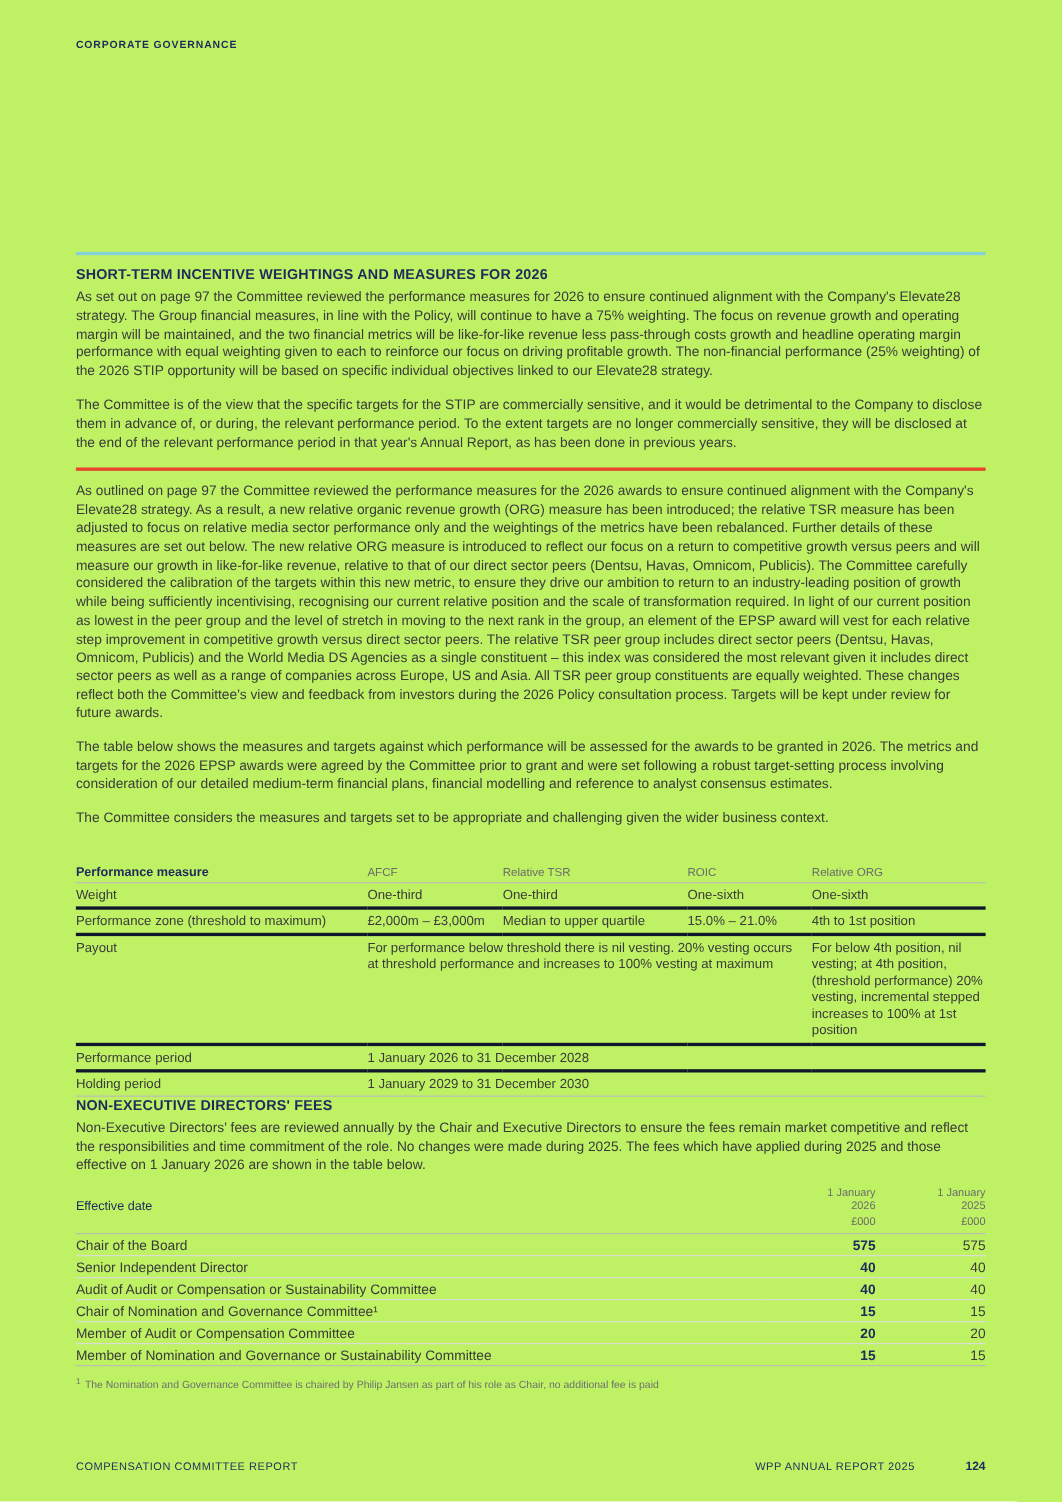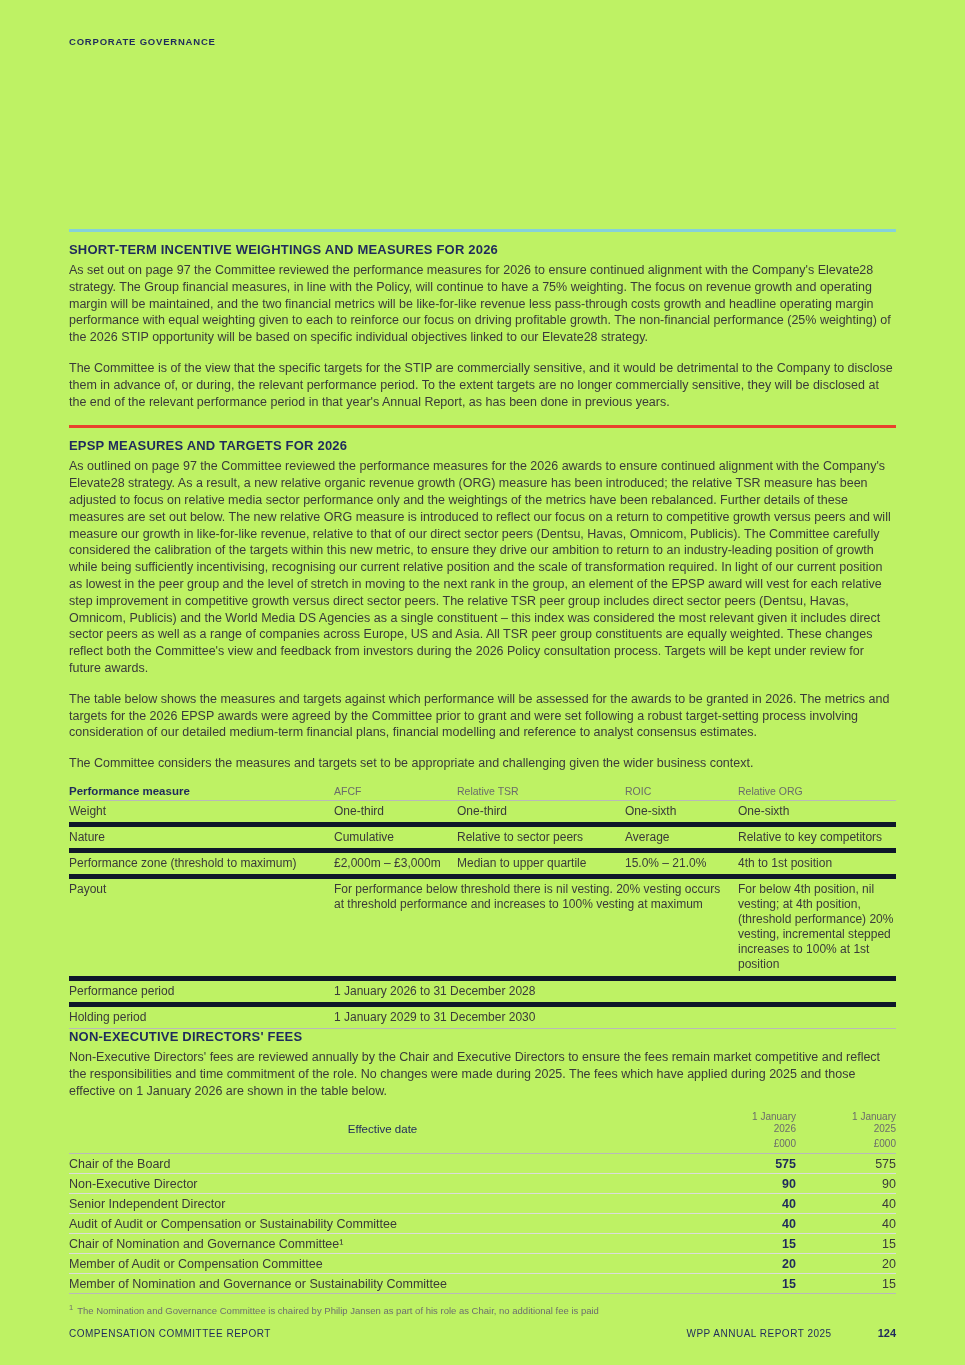--- a/index.html
+++ b/index.html
@@ -34,40 +34,40 @@
     color: var(--navy, #1f2a5c);
     margin-bottom: 5px;
   }
 
   .body { font-size: 12.5px; line-height: 16.8px; color: #3a3a3a; }
   .body + .body { margin-top: 14px; }
 
   
   table { border-collapse: collapse; width: 100%; }
 
-  .epsp-table { margin-top: 10px; font-size: 12px; }
+  .epsp-table { margin-top: 32px; font-size: 12px; }
   .epsp-table th, .epsp-table td {
     text-align: left; vertical-align: top;
     padding: 3px 12px 4px 0;
   }
   .epsp-table th:last-child, .epsp-table td:last-child { padding-right: 0; }
   .epsp-table thead th { border-bottom: 1px solid #b9b9b9; padding-bottom: 3px; }
-  .epsp-table tbody td { border-bottom: 5px solid #0f172a; }
+  .epsp-table tbody td { border-bottom: 3px solid #0f172a; }
   .epsp-table tbody tr:last-child td { border-bottom: 1px solid #b9b9b9; }
   .th-measure { font-size: 11.5px; font-weight: bold; color: var(--navy, #1f2a5c); }
   .th-col { font-size: 10.5px; font-weight: normal; color: #6b6b6b; }
   .cell-wrap { line-height: 15px; font-size: 12px; }
 
   
   .fee-table { margin-top: 12px; font-size: 12.5px; }
   .fee-table col.c-label { width: auto; }
   .fee-table col.c-num { width: 100px; }
   .fee-table th { vertical-align: bottom; font-weight: normal; }
   .fee-label-h {
-    text-align: center; font-size: 11.5px; font-weight: bold;
+    text-align: left; font-size: 11.5px; font-weight: bold;
     color: var(--navy, #1f2a5c); padding-bottom: 1px;
   }
   .fee-col-h {
     text-align: right; font-size: 10px; color: #6b6b6b;
     white-space: pre-line; line-height: 12px; padding-bottom: 1px;
   }
   .fee-unit { text-align: right; font-size: 10px; color: #6b6b6b; padding: 2px 0 4px; }
   .fee-table thead tr.unit-row th { border-bottom: 1px solid #b9b9b9; }
   .fee-table tbody td { border-bottom: 1px solid #dcdcdc; padding: 2.5px 0; }
   .fee-table tbody tr:last-child td { border-bottom: 1px solid #b9b9b9; }
@@ -96,21 +96,20 @@
 
   <section class="sec-stip">
     <div class="rule rule-teal"></div>
     <h2 class="sec-title">SHORT-TERM INCENTIVE WEIGHTINGS AND MEASURES FOR 2026</h2>
     <p class="body">As set out on page 97 the Committee reviewed the performance measures for 2026 to ensure continued alignment with the Company's Elevate28 strategy. The Group financial measures, in line with the Policy, will continue to have a 75% weighting. The focus on revenue growth and operating margin will be maintained, and the two financial metrics will be like-for-like revenue less pass-through costs growth and headline operating margin performance with equal weighting given to each to reinforce our focus on driving profitable growth. The non-financial performance (25% weighting) of the 2026 STIP opportunity will be based on specific individual objectives linked to our Elevate28 strategy.</p>
     <p class="body">The Committee is of the view that the specific targets for the STIP are commercially sensitive, and it would be detrimental to the Company to disclose them in advance of, or during, the relevant performance period. To the extent targets are no longer commercially sensitive, they will be disclosed at the end of the relevant performance period in that year's Annual Report, as has been done in previous years.</p>
   </section>
 
   <section class="sec-epsp">
     <div class="rule rule-red"></div>
-    <h2 class="sec-title">EPSP MEASURES AND TARGETS FOR 2026</h2>
     <p class="body">As outlined on page 97 the Committee reviewed the performance measures for the 2026 awards to ensure continued alignment with the Company's Elevate28 strategy. As a result, a new relative organic revenue growth (ORG) measure has been introduced; the relative TSR measure has been adjusted to focus on relative media sector performance only and the weightings of the metrics have been rebalanced. Further details of these measures are set out below. The new relative ORG measure is introduced to reflect our focus on a return to competitive growth versus peers and will measure our growth in like-for-like revenue, relative to that of our direct sector peers (Dentsu, Havas, Omnicom, Publicis). The Committee carefully considered the calibration of the targets within this new metric, to ensure they drive our ambition to return to an industry-leading position of growth while being sufficiently incentivising, recognising our current relative position and the scale of transformation required. In light of our current position as lowest in the peer group and the level of stretch in moving to the next rank in the group, an element of the EPSP award will vest for each relative step improvement in competitive growth versus direct sector peers. The relative TSR peer group includes direct sector peers (Dentsu, Havas, Omnicom, Publicis) and the World Media DS Agencies as a single constituent – this index was considered the most relevant given it includes direct sector peers as well as a range of companies across Europe, US and Asia. All TSR peer group constituents are equally weighted. These changes reflect both the Committee's view and feedback from investors during the 2026 Policy consultation process. Targets will be kept under review for future awards.</p>
     <p class="body">The table below shows the measures and targets against which performance will be assessed for the awards to be granted in 2026. The metrics and targets for the 2026 EPSP awards were agreed by the Committee prior to grant and were set following a robust target-setting process involving consideration of our detailed medium-term financial plans, financial modelling and reference to analyst consensus estimates.</p>
     <p class="body">The Committee considers the measures and targets set to be appropriate and challenging given the wider business context.</p>
 
     <table class="epsp-table">
       <colgroup>
         <col style="width:265px">
           <col style="width:123px">
           <col style="width:168px">
           <col style="width:113px">
@@ -127,27 +126,20 @@
       </thead>
       <tbody>
         <tr>
           <td>Weight</td>
           <td>One-third</td>
           <td>One-third</td>
           <td>One-sixth</td>
           <td>One-sixth</td>
         </tr>
         <tr>
-          <td>Nature</td>
-          <td>Cumulative</td>
-          <td>Relative to sector peers</td>
-          <td>Average</td>
-          <td>Relative to key competitors</td>
-        </tr>
-        <tr>
           <td>Performance zone (threshold to maximum)</td>
           <td>£2,000m – £3,000m</td>
           <td>Median to upper quartile</td>
           <td>15.0% – 21.0%</td>
           <td>4th to 1st position</td>
         </tr>
         <tr>
           <td>Payout</td>
           <td class="cell-wrap" colspan="3">For performance below threshold there is nil vesting. 20% vesting occurs at threshold performance and increases to 100% vesting at maximum</td>
           <td class="cell-wrap">For below 4th position, nil vesting; at 4th position, (threshold performance) 20% vesting, incremental stepped increases to 100% at 1st position</td>
@@ -188,25 +180,20 @@
           <th class="fee-unit">£000</th>
         </tr>
       </thead>
       <tbody>
         <tr>
           <td>Chair of the Board</td>
           <td class="fee-num fee-cur">575</td>
           <td class="fee-num">575</td>
         </tr>
         <tr>
-          <td>Non-Executive Director</td>
-          <td class="fee-num fee-cur">90</td>
-          <td class="fee-num">90</td>
-        </tr>
-        <tr>
           <td>Senior Independent Director</td>
           <td class="fee-num fee-cur">40</td>
           <td class="fee-num">40</td>
         </tr>
         <tr>
           <td>Audit of Audit or Compensation or Sustainability Committee</td>
           <td class="fee-num fee-cur">40</td>
           <td class="fee-num">40</td>
         </tr>
         <tr>

